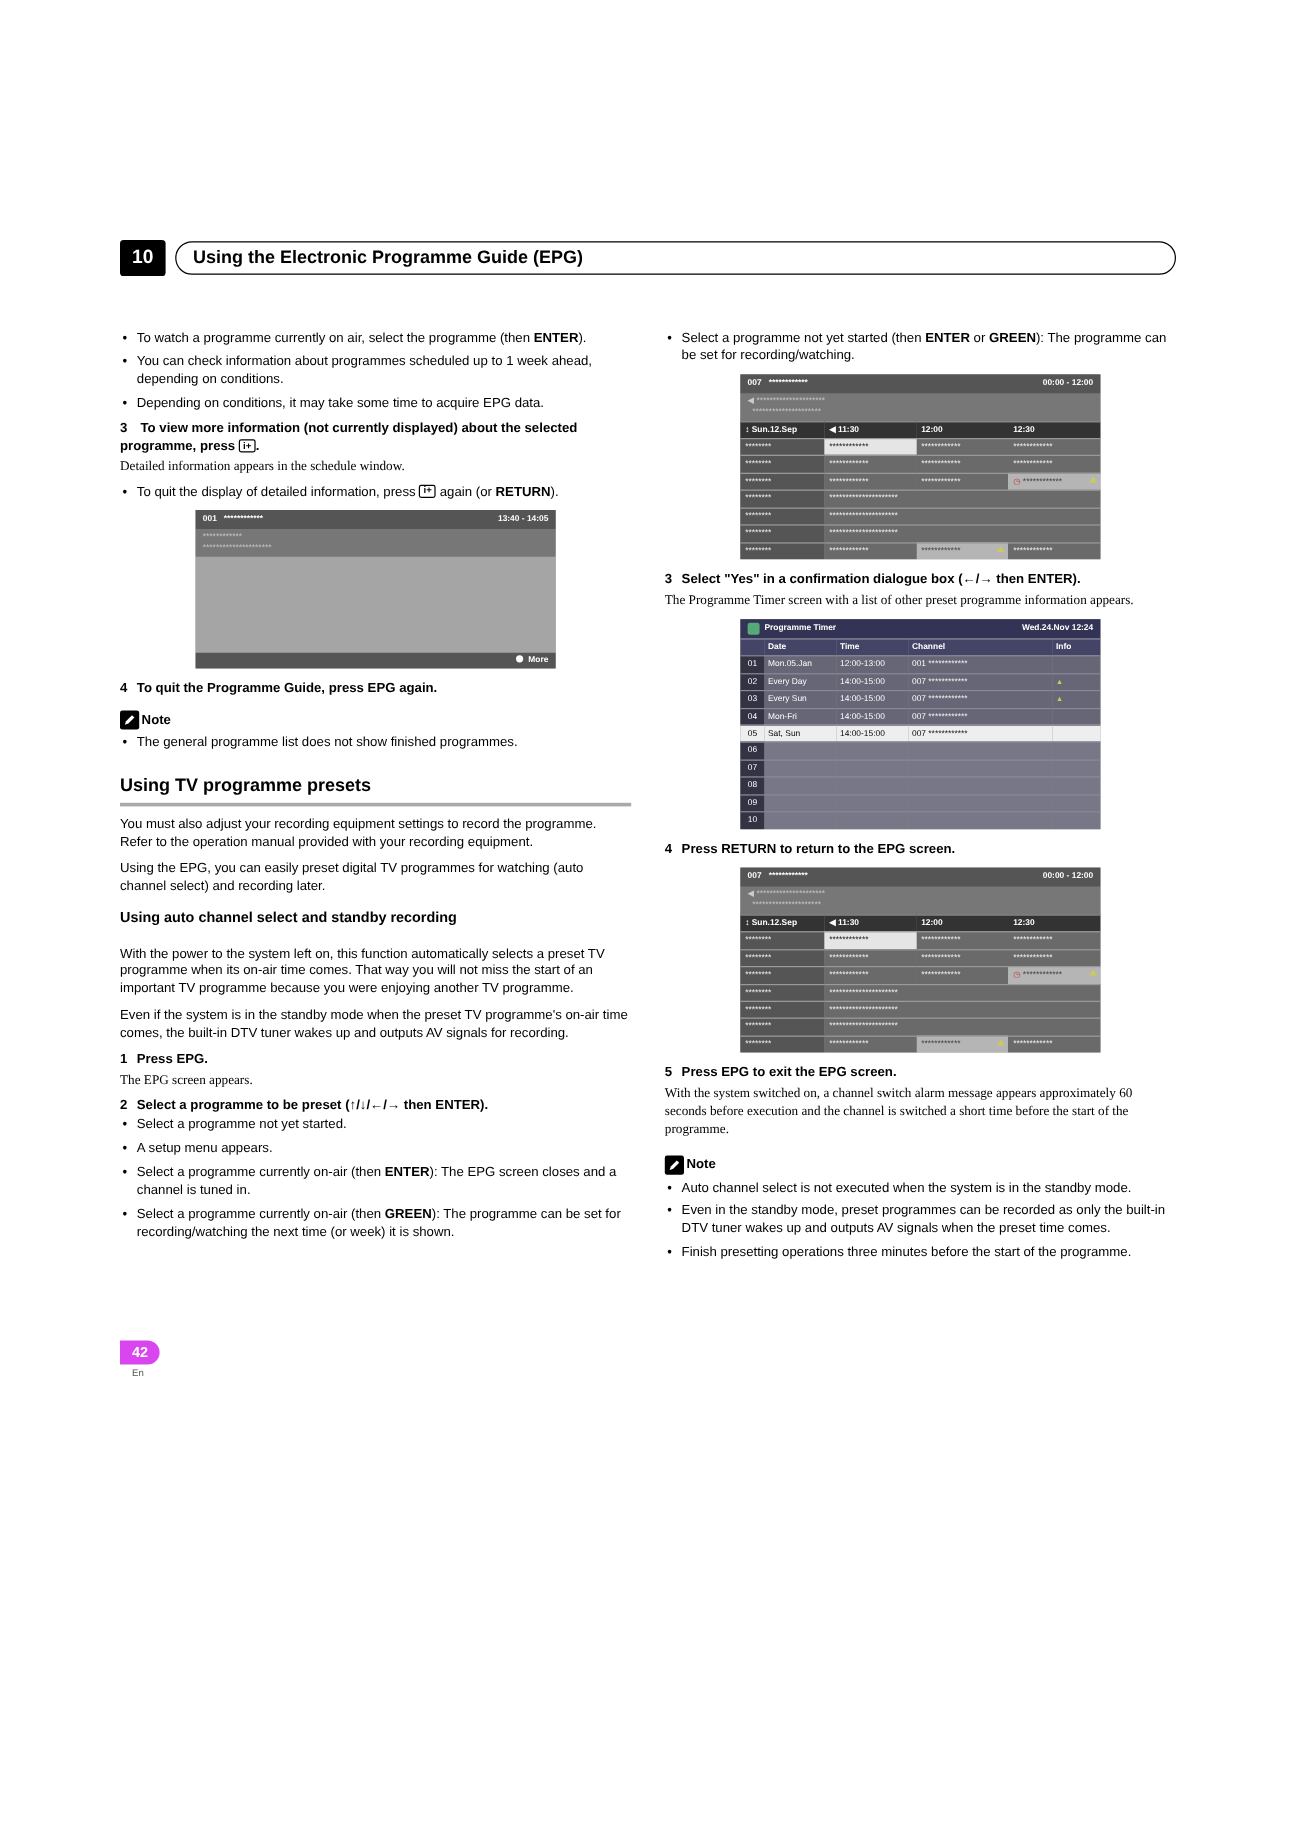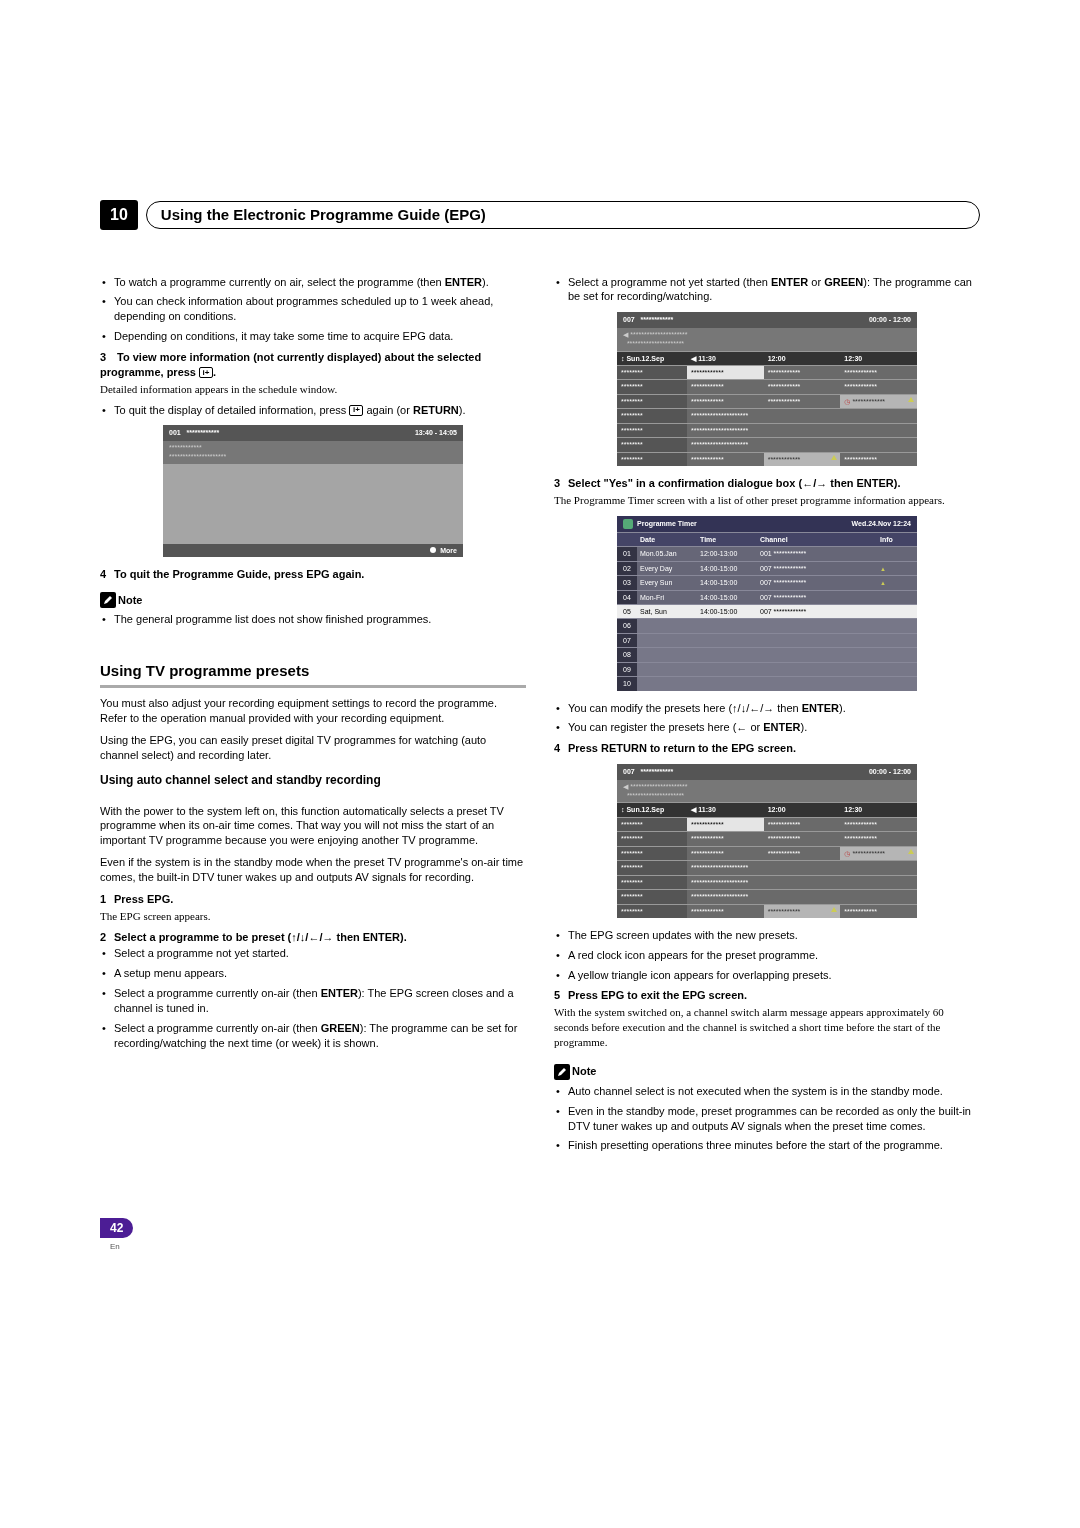--- a/index.html
+++ b/index.html
@@ -46,21 +46,21 @@
   ul.bullets { list-style: none; padding-left: 14px; }
   ul.bullets > li { position: relative; margin-bottom: 5px; }
   ul.bullets > li::before { content: "•"; position: absolute; left: -12px; }
   .step-head { margin-top: 6px; margin-bottom: 2px; }
   .step-head b { font-weight: bold; }
   .step-num { display:inline-block; width: 14px; font-weight: bold;}
   .after { margin-bottom: 6px; font-family: Liberation Serif, serif; }
   h2.section {
     font-size: 15px;
     font-weight: bold;
-    margin-top: 34px;
+    margin-top: 18px;
     margin-bottom: 4px;
   }
   h2.section + hr { border: none; border-top: 3px solid #aaa; margin-bottom: 8px;}
   h3.sub {
     font-size: 12px;
     font-weight: bold;
     margin-top: 10px;
     margin-bottom: 15px;
   }
   p.body { margin-bottom: 7px; }
@@ -145,21 +145,21 @@
     display:inline-flex; align-items:center; justify-content:center;
     width:14px;height:11px;border:1px solid #000;border-radius:2px;
     font-size:8px; font-weight:bold; vertical-align:middle;
   }
   .info-icon::before { content:"i+";}
 
   .pagefoot {
     margin-top: 60px;
   }
   .pagefoot .pn {
-    background:#4c1d95;color:#fff;font-weight:bold;font-size:12px;
+    background:#d946ef;color:#fff;font-weight:bold;font-size:12px;
     display:inline-block;padding:2px 10px;border-radius:0 10px 10px 0;
   }
   .pagefoot .lang { font-size:8px; color:#555; margin-left:10px;}
 
   .arrows { font-family: Arial; }
 </style>
 </head>
 <body>
 
 <div class="chapter-header">
@@ -339,24 +339,20 @@
           <div class="empty"></div>
           <div class="empty"></div>
           <div class="idx">10</div>
           <div class="empty"></div>
           <div class="empty"></div>
           <div class="empty"></div>
           <div class="empty"></div>
         </div>
     </div>
 
-    <ul class="bullets">
-      <li><span>You can modify the presets here (</span><span class="arrows">↑/↓/←/→</span><span> then </span><b>ENTER</b><span>).</span></li>
-      <li><span>You can register the presets here (</span><span class="arrows">←</span><span> or </span><b>ENTER</b><span>).</span></li>
-    </ul>
 
     <div class="step-head"><span class="step-num">4</span><b>Press RETURN to return to the EPG screen.</b></div>
 
     
     <div class="epg-box">
       <div class="epg-top">
           <span><span>007</span>&nbsp;&nbsp;&nbsp;************</span>
           <span>00:00 - 12:00</span>
         </div>
       <div class="epg-subtop">◀ *********************<br>&nbsp;&nbsp;*********************</div>
@@ -383,25 +379,20 @@
           <div class="cell-full">*********************</div>
           <div class="ch">********</div>
           <div class="cell-full">*********************</div>
           <div class="ch">********</div>
           <div class="cell-dark">************</div>
           <div class="cell-light triwarn">************</div>
           <div class="cell-dark">************</div>
         </div>
     </div>
 
-    <ul class="bullets">
-      <li>The EPG screen updates with the new presets.</li>
-      <li>A red clock icon appears for the preset programme.</li>
-      <li>A yellow triangle icon appears for overlapping presets.</li>
-    </ul>
 
     <div class="step-head"><span class="step-num">5</span><b>Press EPG to exit the EPG screen.</b></div>
     <div class="after">With the system switched on, a channel switch alarm message appears approximately 60 seconds before execution and the channel is switched a short time before the start of the programme.</div>
 
     <div class="note-label">
       <span class="note-icon">
           <svg viewBox="0 0 10 10">
             <path d="M1 9l1-3 5-5 2 2-5 5-3 1z"></path>
           </svg>
         </span>

